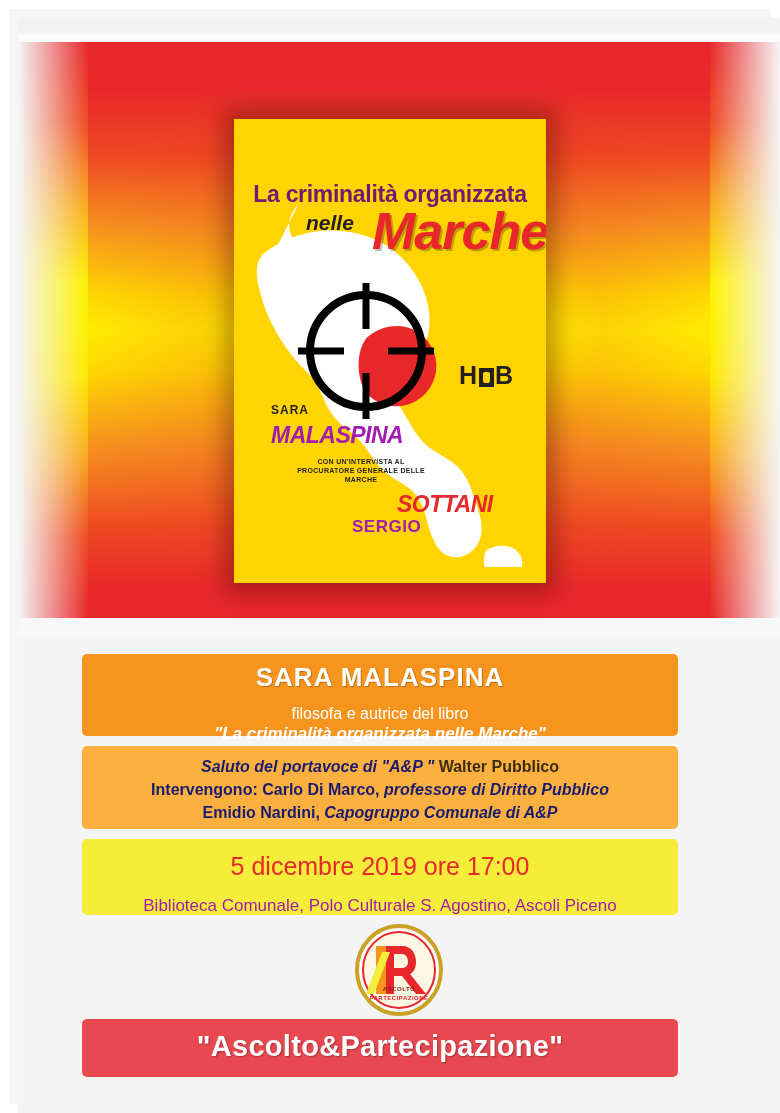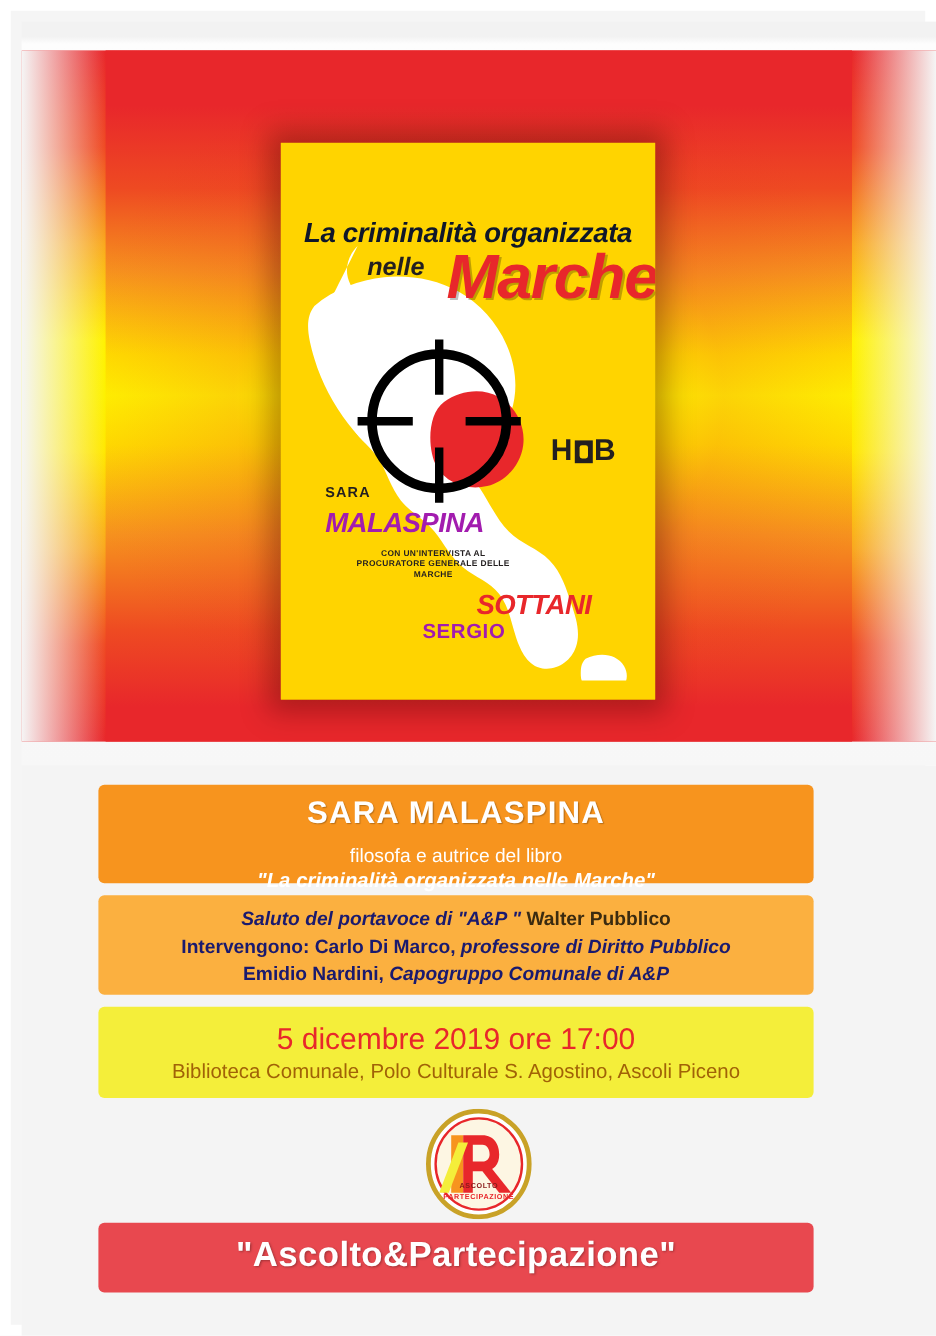--- a/index.html
+++ b/index.html
@@ -119,23 +119,22 @@
   }
   .bk-kicker .per { color: #e8272b; }
 
   .bk-title {
     position: absolute;
     top: 62px;
     left: 0; right: 0;
     text-align: center;
     font-size: 23px;
     font-weight: bold;
-    color: #0f172a;
+    color: #701a75;
     letter-spacing: -0.3px;
-    font-style: italic;
   }
   .bk-nelle {
     position: absolute;
     top: 92px;
     left: 72px;
     font-size: 21px;
     font-weight: bold;
     font-style: italic;
     color: #231f20;
   }
@@ -306,22 +305,22 @@
     background: #f4ee3a;
     padding-top: 13px;
   }
   .band-3 .date {
     font-size: 25px;
     color: #e8272b;
     font-weight: normal;
   }
   .band-3 .place {
     font-size: 17px;
-    color: #a16207;
-    margin-top: 2px;
+    color: #a21caf;
+    margin-top: 15px;
   }
 
   .band-4 {
     top: 1010px;
     height: 58px;
     background: #e8484f;
     padding-top: 11px;
   }
   .band-4 .slogan {
     font-size: 29px;

